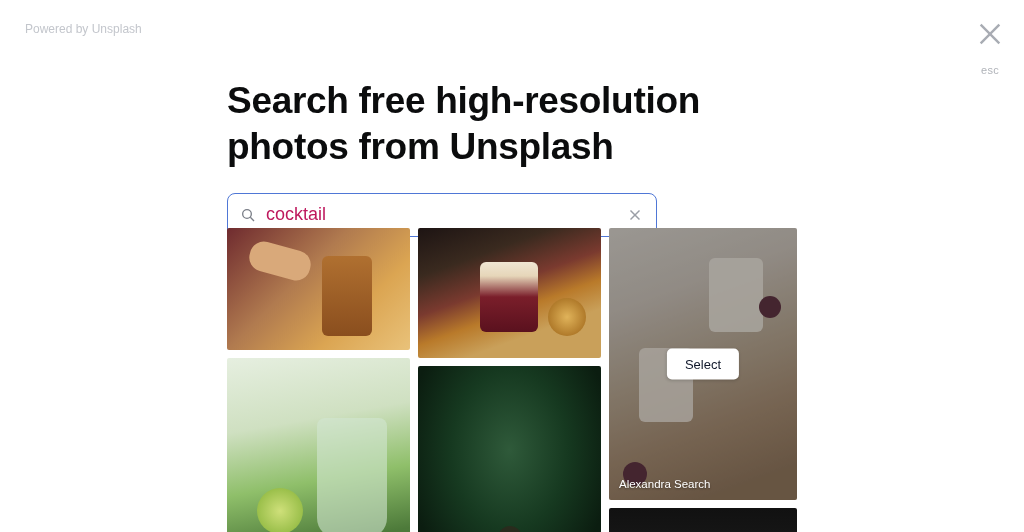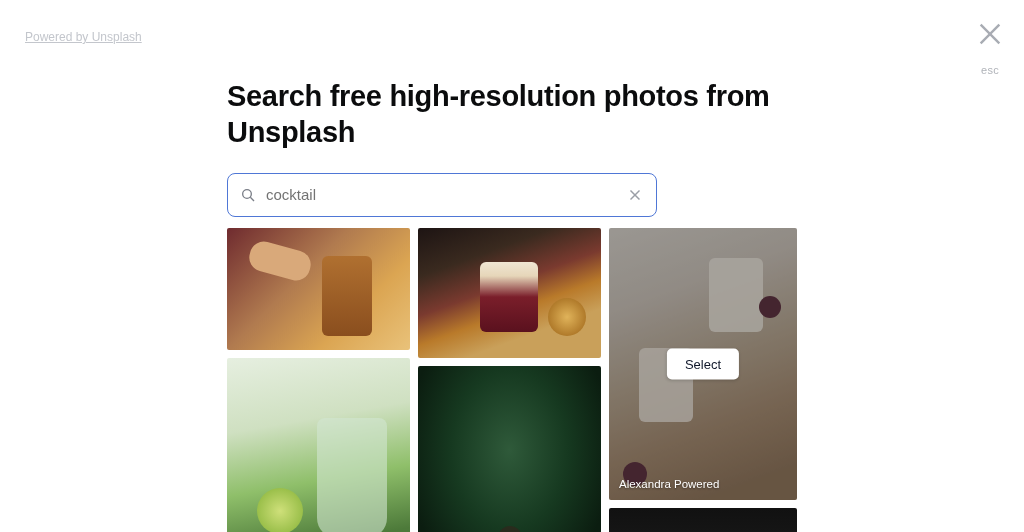--- a/index.html
+++ b/index.html
@@ -1,32 +1,32 @@
 <!DOCTYPE html>
 <html><head>
 <meta charset="utf-8">
 <style>
   * { box-sizing: border-box; margin: 0; padding: 0; }
   html, body { width: 1024px; height: 532px; overflow: hidden; font-family: -apple-system, BlinkMacSystemFont, "Segoe UI", Helvetica, Arial, sans-serif; background: #fff; color: #111; }
   .root { position: relative; width: 100%; height: 100%; }
 
-  .powered { position: absolute; top: 30px; left: 25px; font-size: 12px; color: #c3c6cc; text-decoration: underline; }
+  .powered { position: absolute; top: 22px; left: 25px; font-size: 12px; color: #c3c6cc; }
 
   .close-wrap { position: absolute; top: 20px; right: 20px; text-align: center; cursor: pointer; }
   .close-x { width: 28px; height: 28px; display: block; margin: 0 auto; }
   .close-x svg { width: 28px; height: 28px; stroke: #a8acb3; stroke-width: 2; }
   .esc-label { font-size: 11px; color: #b0b3b9; margin-top: 16px; letter-spacing: 0.3px; }
 
   .content { position: absolute; left: 50%; transform: translateX(-50%); top: 78px; width: 570px; }
-  .heading { font-size: 29px; font-weight: 700; line-height: 1.25; letter-spacing: -0.3px; color: #0b0c0d; }
+  .heading { font-size: 37px; font-weight: 700; line-height: 1.25; letter-spacing: -0.3px; color: #0b0c0d; }
 
   .search-box { margin-top: 22px; display: flex; align-items: center; height: 44px; border: 1.5px solid #4f77d6; border-radius: 8px; padding: 0 12px; background: #fff; width: 430px; }
   .search-icon { width: 16px; height: 16px; flex: 0 0 auto; margin-right: 10px; }
   .search-icon svg { stroke: #7a7e87; stroke-width: 2; fill: none; }
-  .search-input { flex: 1; border: none; outline: none; font-size: 15px; color: #737373; background: transparent; }
+  .search-input { flex: 1; border: none; outline: none; font-size: 18px; color: #be185d; background: transparent; }
   .clear-btn { width: 18px; height: 18px; cursor: pointer; flex: 0 0 auto; }
   .clear-btn svg { stroke: #9a9ea6; stroke-width: 2; }
 
   
   .gallery { position: absolute; top: 228px; left: 50%; transform: translateX(-50%); width: 570px; height: 310px; overflow: hidden; }
   .col { position: absolute; top: 0; }
   .col-a { left: 0; width: 183px; }
   .col-b { left: 191px; width: 183px; }
   .col-c { left: 382px; width: 188px; }
 
@@ -117,20 +117,20 @@
     </div>
 
     <div class="col col-c">
       <div class="tile t1">
         <div class="shape cup1"></div>
         <div class="shape cup2"></div>
         <div class="shape fig1"></div>
         <div class="shape fig2"></div>
         <div class="overlay"></div>
         <button class="select-btn">Select</button>
-        <div class="attribution">Alexandra Powered</div>
+        <div class="attribution">Alexandra Search</div>
       </div>
       <div class="tile t2"></div>
     </div>
 
   </div>
 
 </div>
 
 </body></html>

